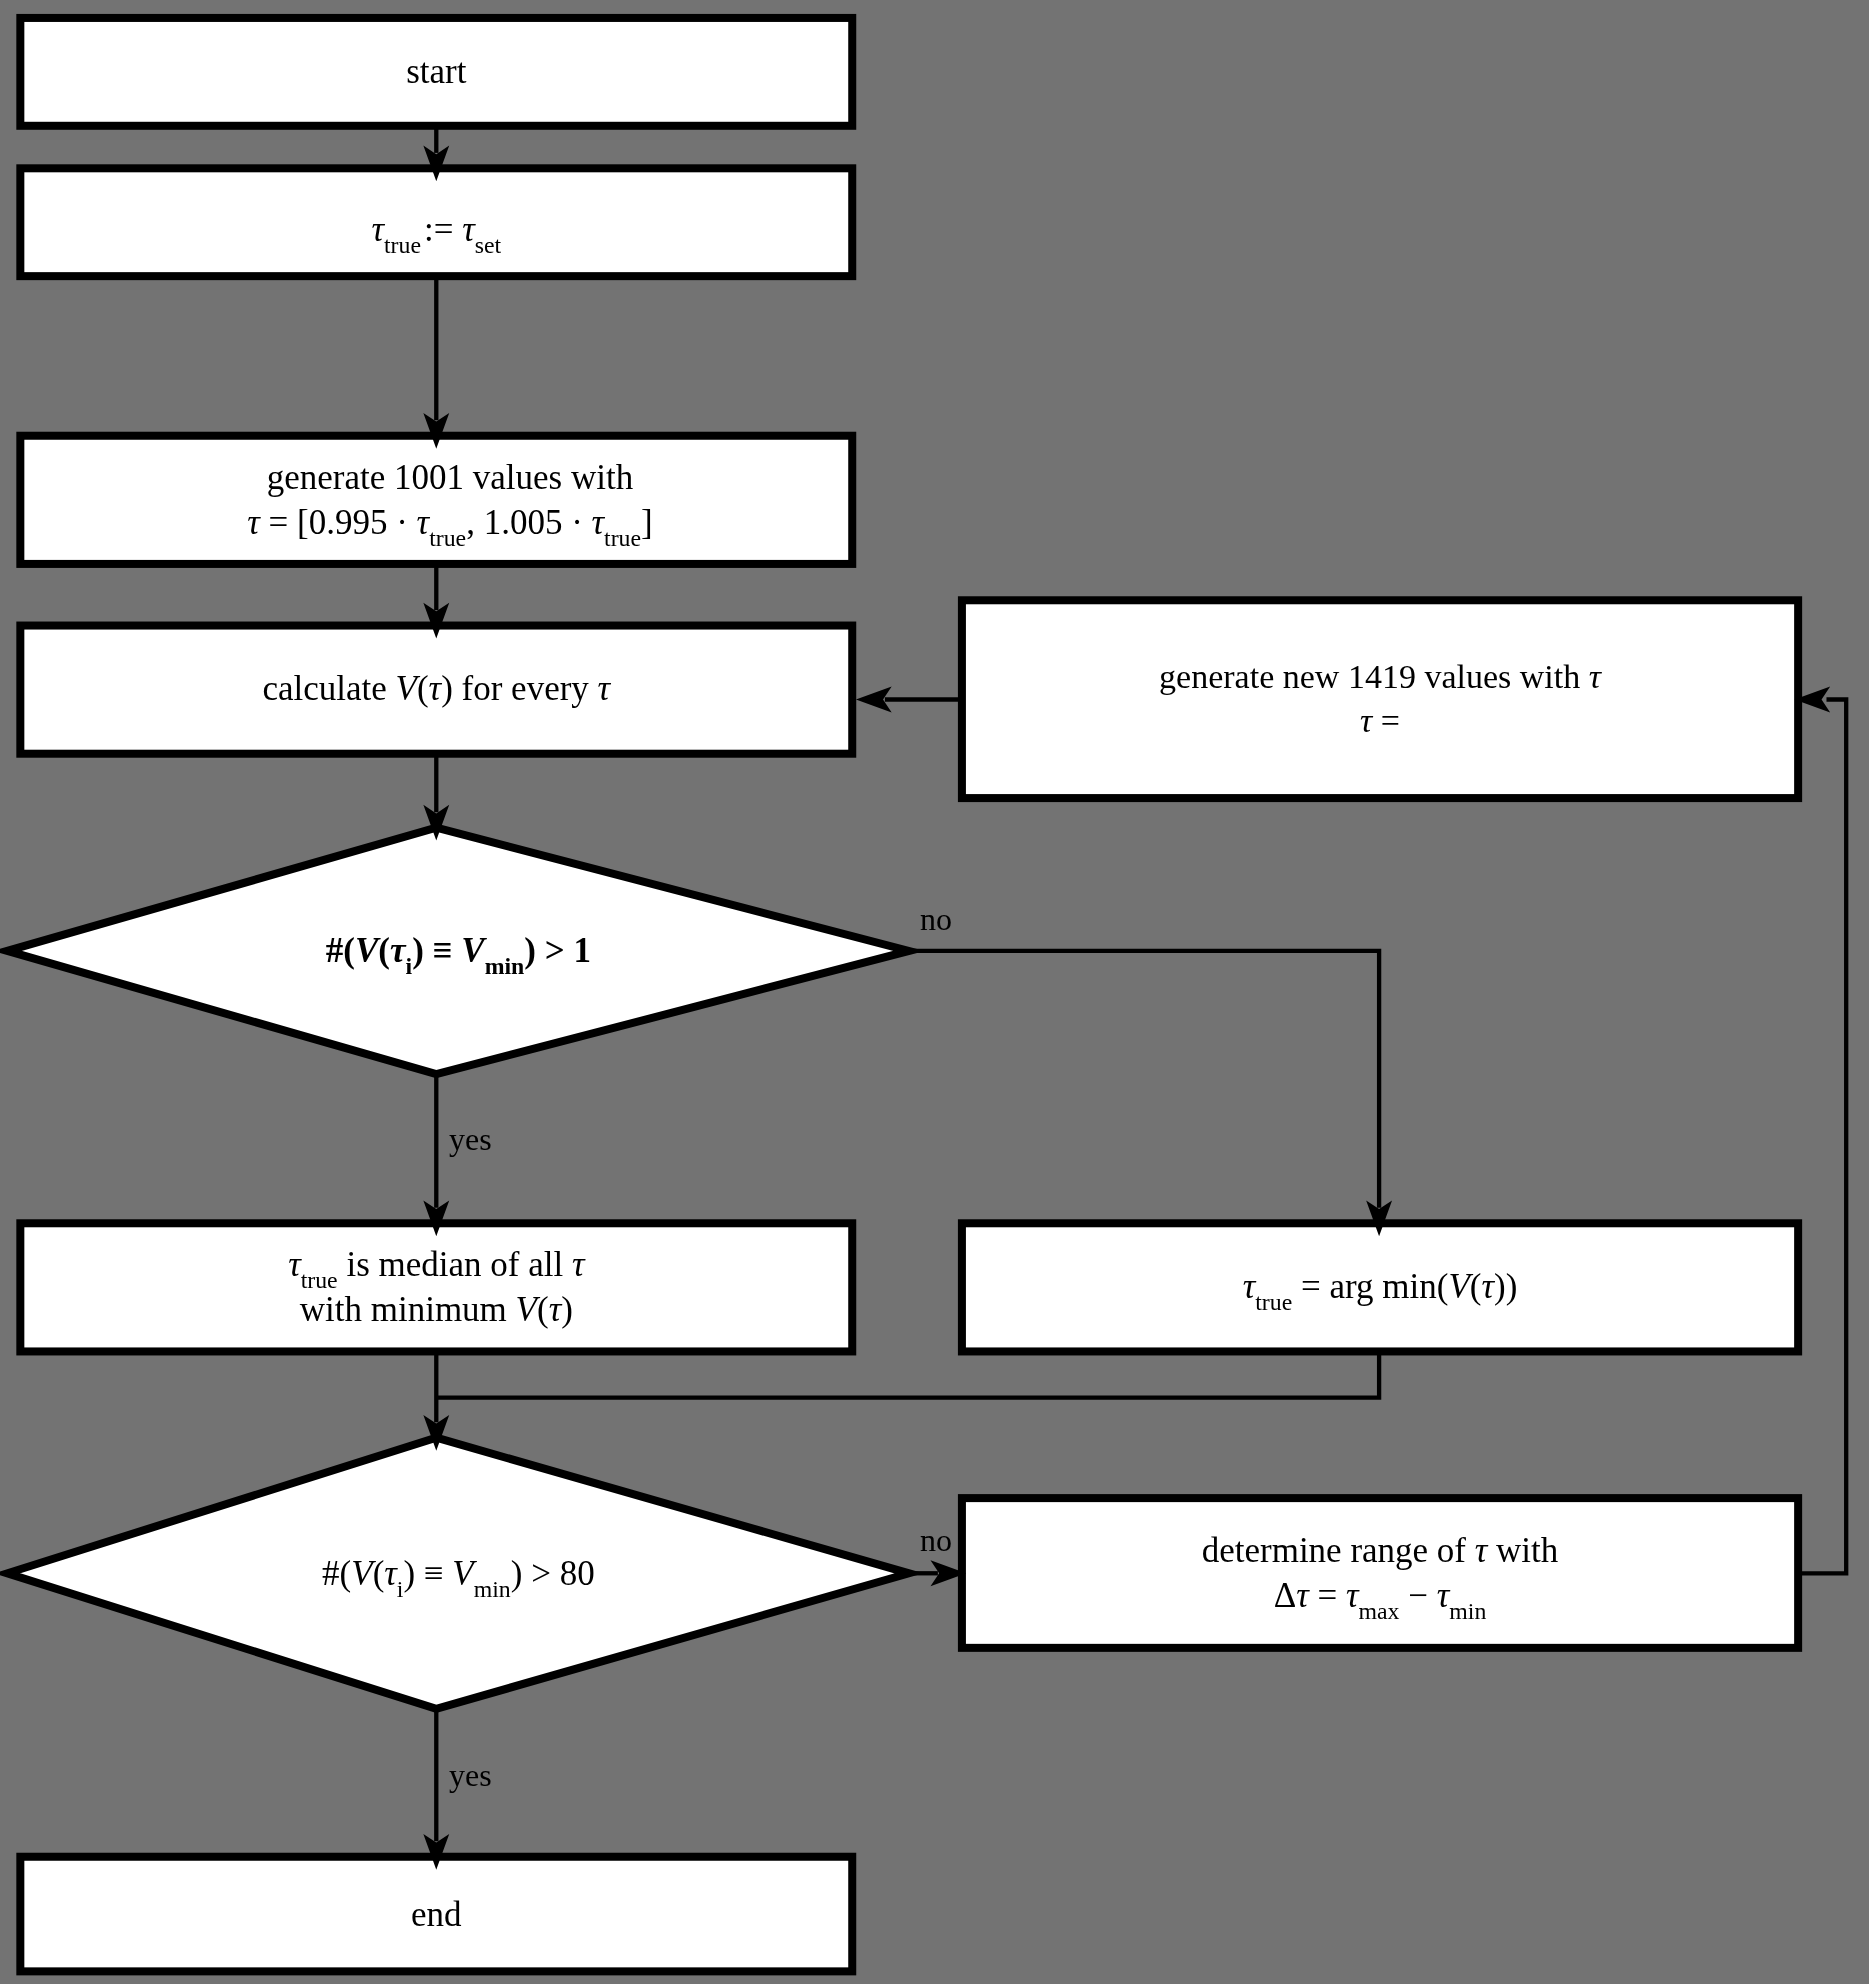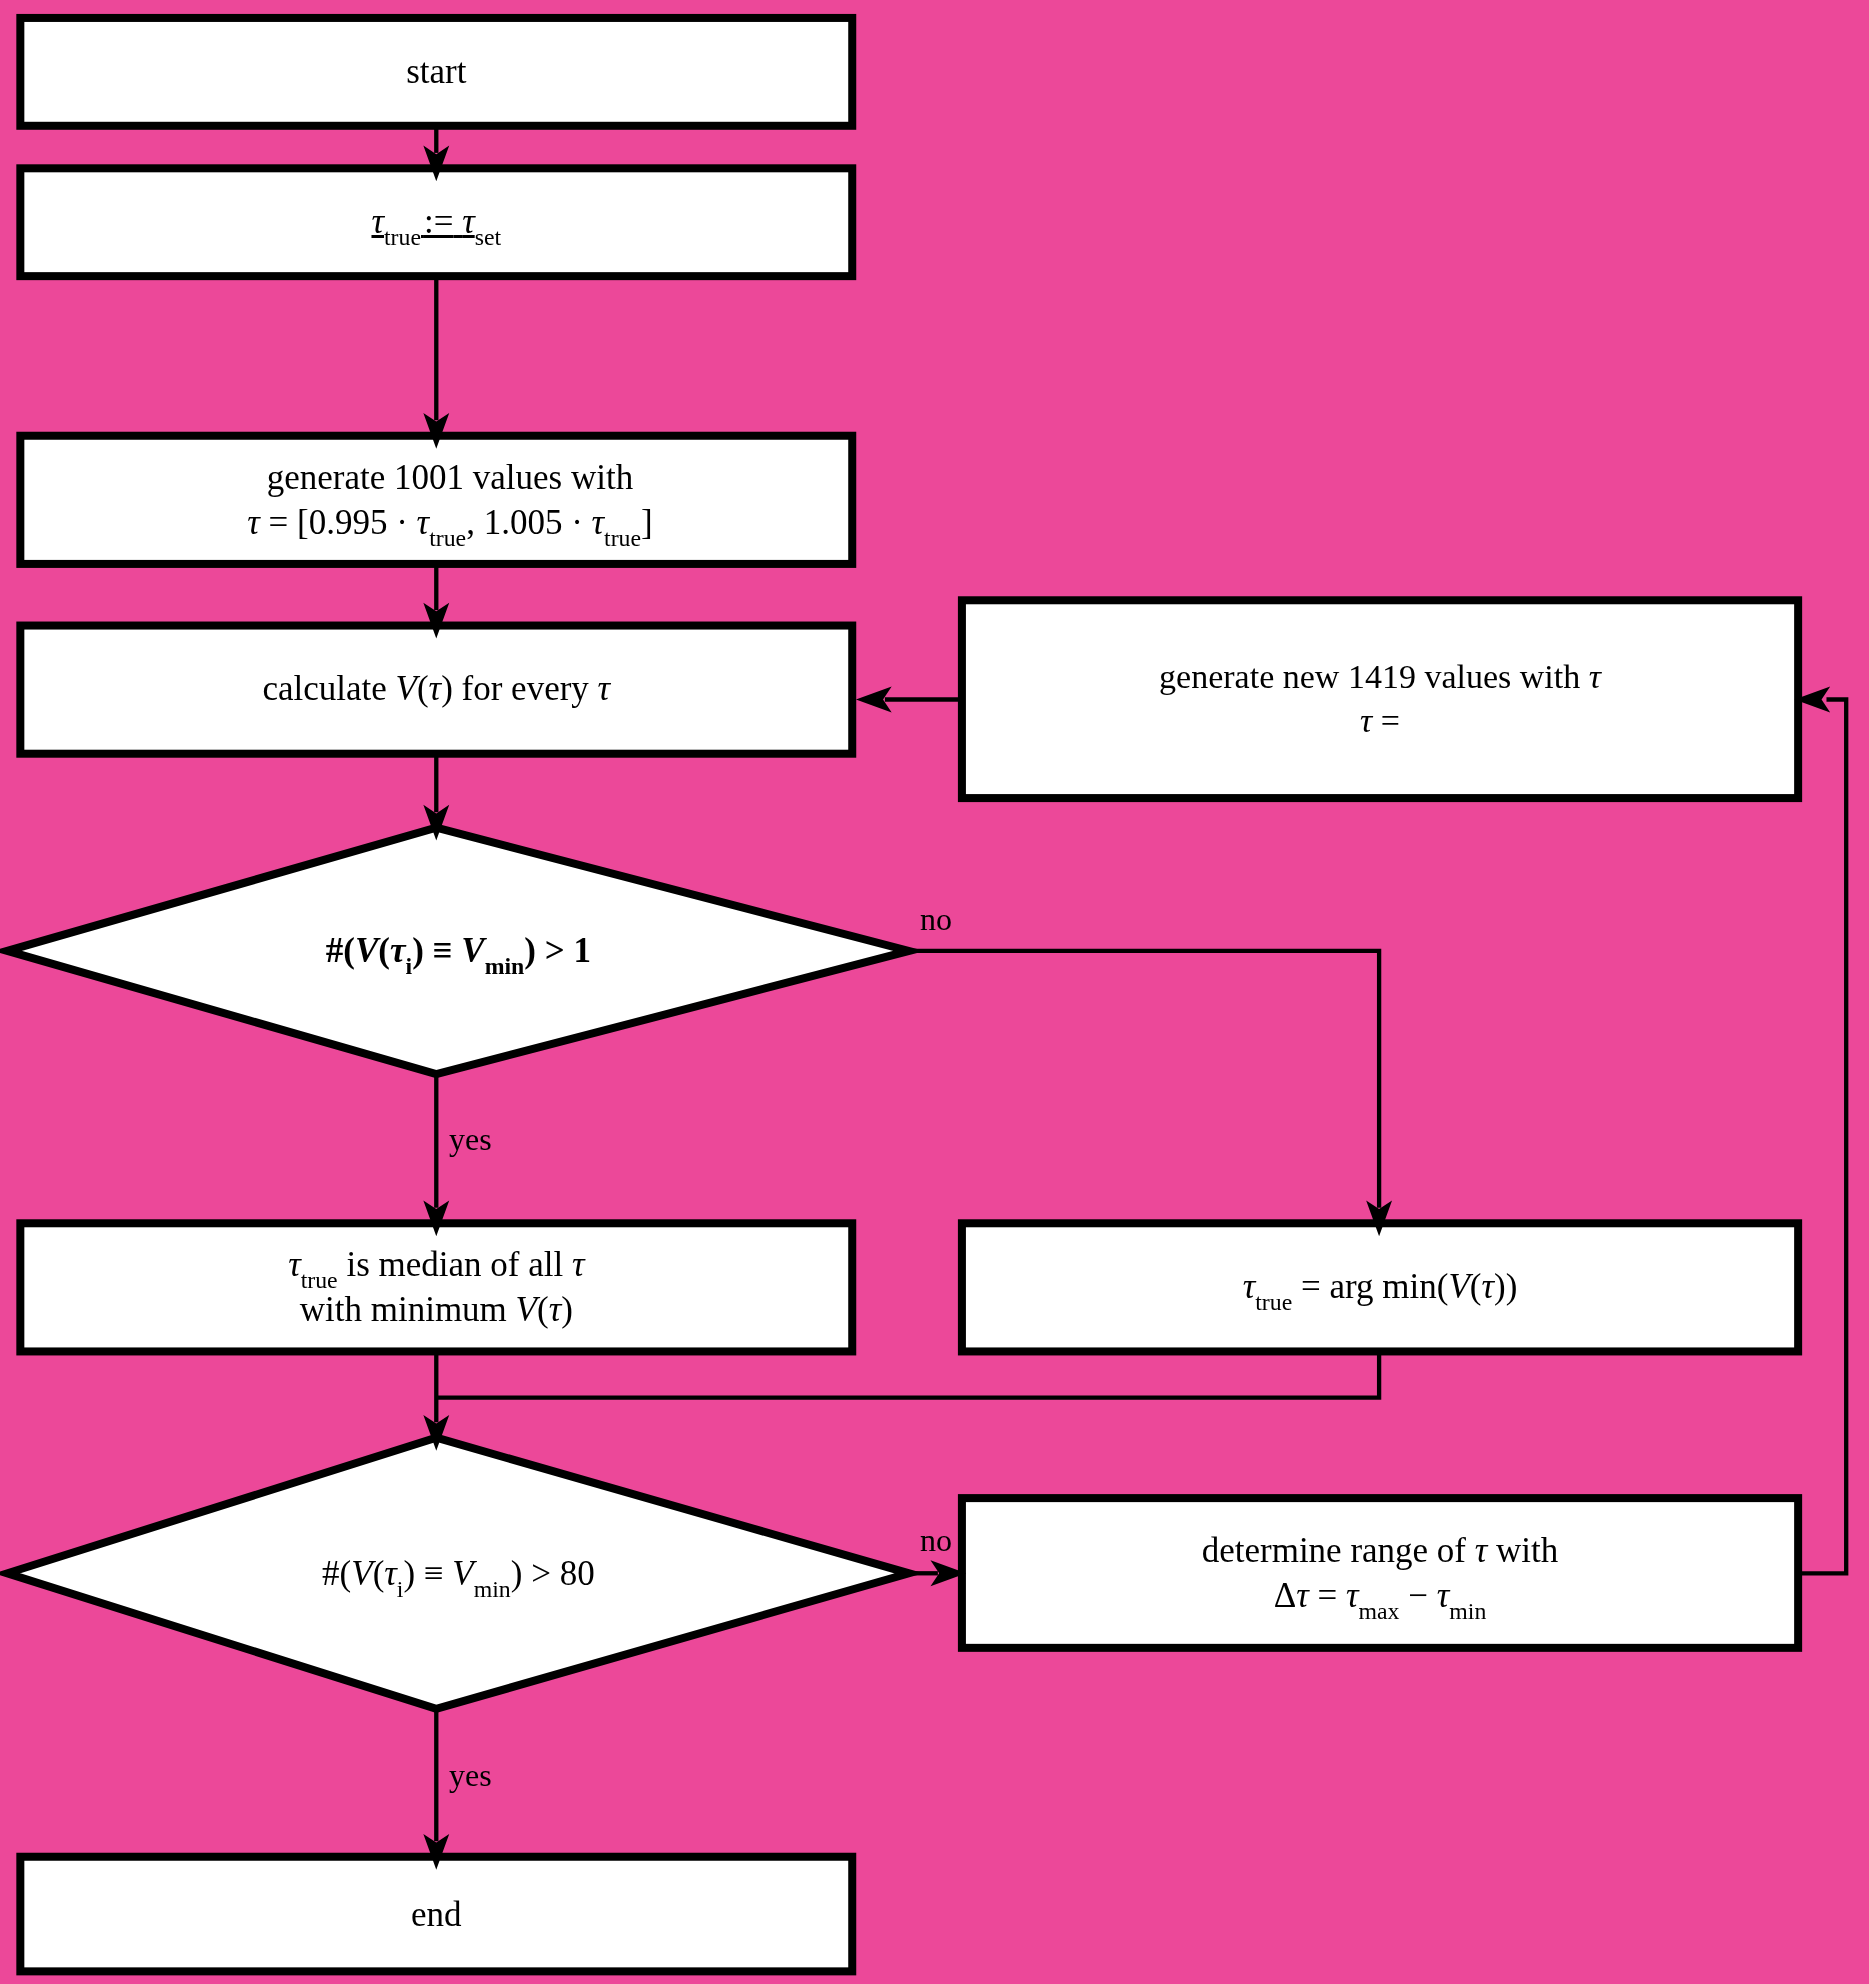--- a/index.html
+++ b/index.html
@@ -4,21 +4,21 @@
 <style>
   html, body {
     margin: 0;
     padding: 0;
     background: #ffffff;
   }
   #flowchart-root {
     position: relative;
     width: 1869px;
     height: 1985px;
-    background: #ec4899;
+    background: #737373;
     font-family: "Liberation Serif", "DejaVu Serif", serif;
   }
   svg#flow-svg {
     position: absolute;
     top: 0; left: 0;
     width: 1869px;
     height: 1985px;
     display: block;
   }
   .node-shape {
@@ -164,21 +164,21 @@
     <g>
       <line class="connector" x1="1561" y1="1135" x2="1436" y2="1135"></line>
       <path class="arrowhead" d="M 1389,1135 L 1447,1114 L 1433,1135 L 1447,1156 Z"></path>
     </g>
   </svg>
 
   <div class="node-text" style="left:20.3px; top:18px; width:832px; height:108px;">
     <span class="line mtxt">start</span>
   </div>
 
-  <div class="node-text" style="left:20.3px; top:168px; width:832px; height:108px;text-decoration:underline;">
+  <div class="node-text" style="left:20.3px; top:176px; width:832px; height:108px;">
     <span class="line"><span class="mi">τ</span><span class="sub">true</span> <span class="mo">:=</span> <span class="mi">τ</span><span class="sub">set</span></span>
   </div>
 
   <div class="node-text" style="left:34px; top:436px; width:832px; height:128px;">
     <span class="line mtxt">generate 1001 values with</span>
     <span class="line"><span class="mi">τ</span> <span class="mo">=</span> [<span class="mn">0.995</span> <span class="mo">·</span> <span class="mi">τ</span><span class="sub">true</span>, <span class="mn">1.005</span> <span class="mo">·</span> <span class="mi">τ</span><span class="sub">true</span>]</span>
   </div>
 
   <div class="node-text" style="left:20.3px; top:625px; width:832px; height:128px;">
     <span class="line"><span class="mtxt">calculate</span> <span class="mi">V</span>(<span class="mi">τ</span>) <span class="mtxt">for every</span> <span class="mi">τ</span></span>

